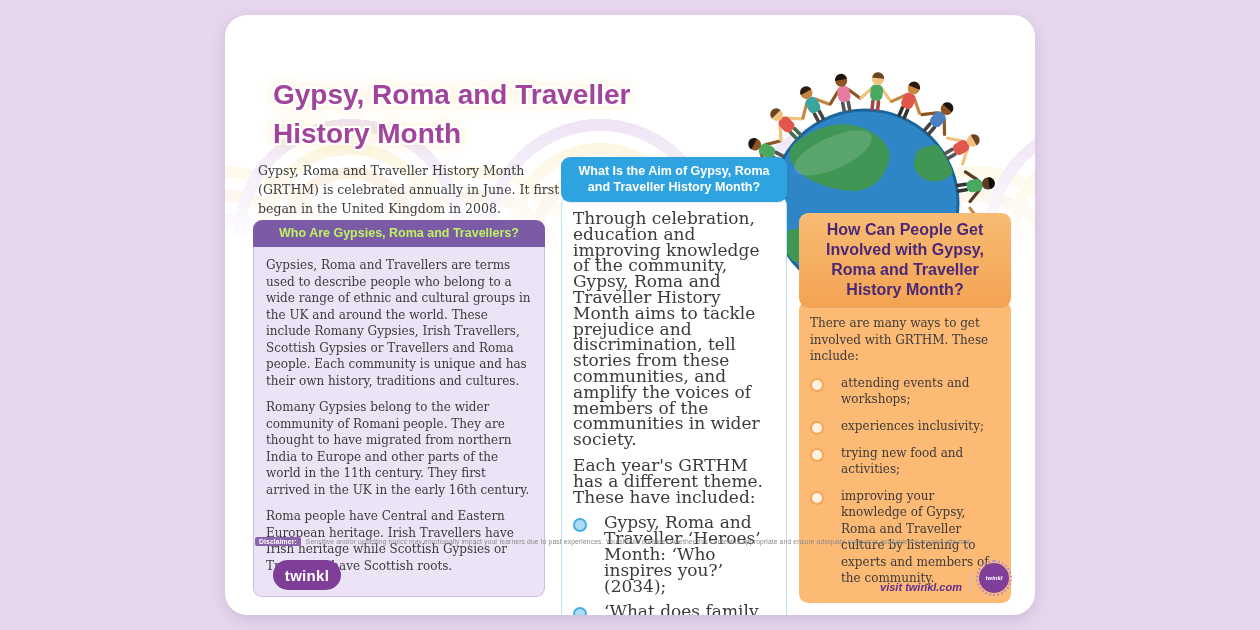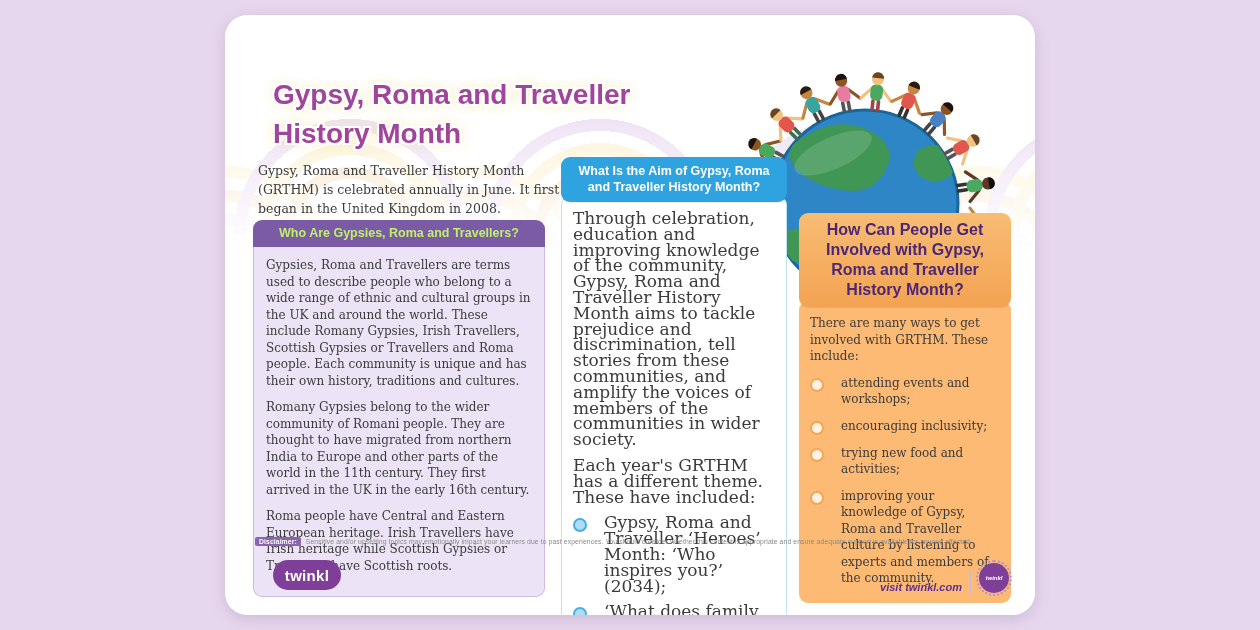--- a/index.html
+++ b/index.html
@@ -277,21 +277,21 @@
     <div class="hdr hdr-orange">How Can People Get Involved with Gypsy, Roma and Traveller History Month?</div>
     <div class="panel panel-peach">
       <p>There are many ways to get involved with GRTHM. These include:</p>
       <ul class="bullets">
         <li>
           <span class="dot dot-orange"></span>
           <span>attending events and workshops;</span>
         </li>
         <li>
           <span class="dot dot-orange"></span>
-          <span>encouraging inclusivity;</span>
+          <span>experiences inclusivity;</span>
         </li>
         <li>
           <span class="dot dot-orange"></span>
           <span>trying new food and activities;</span>
         </li>
         <li>
           <span class="dot dot-orange"></span>
           <span>improving your knowledge of Gypsy, Roma and Traveller culture by listening to experts and members of the community.</span>
         </li>
       </ul>

